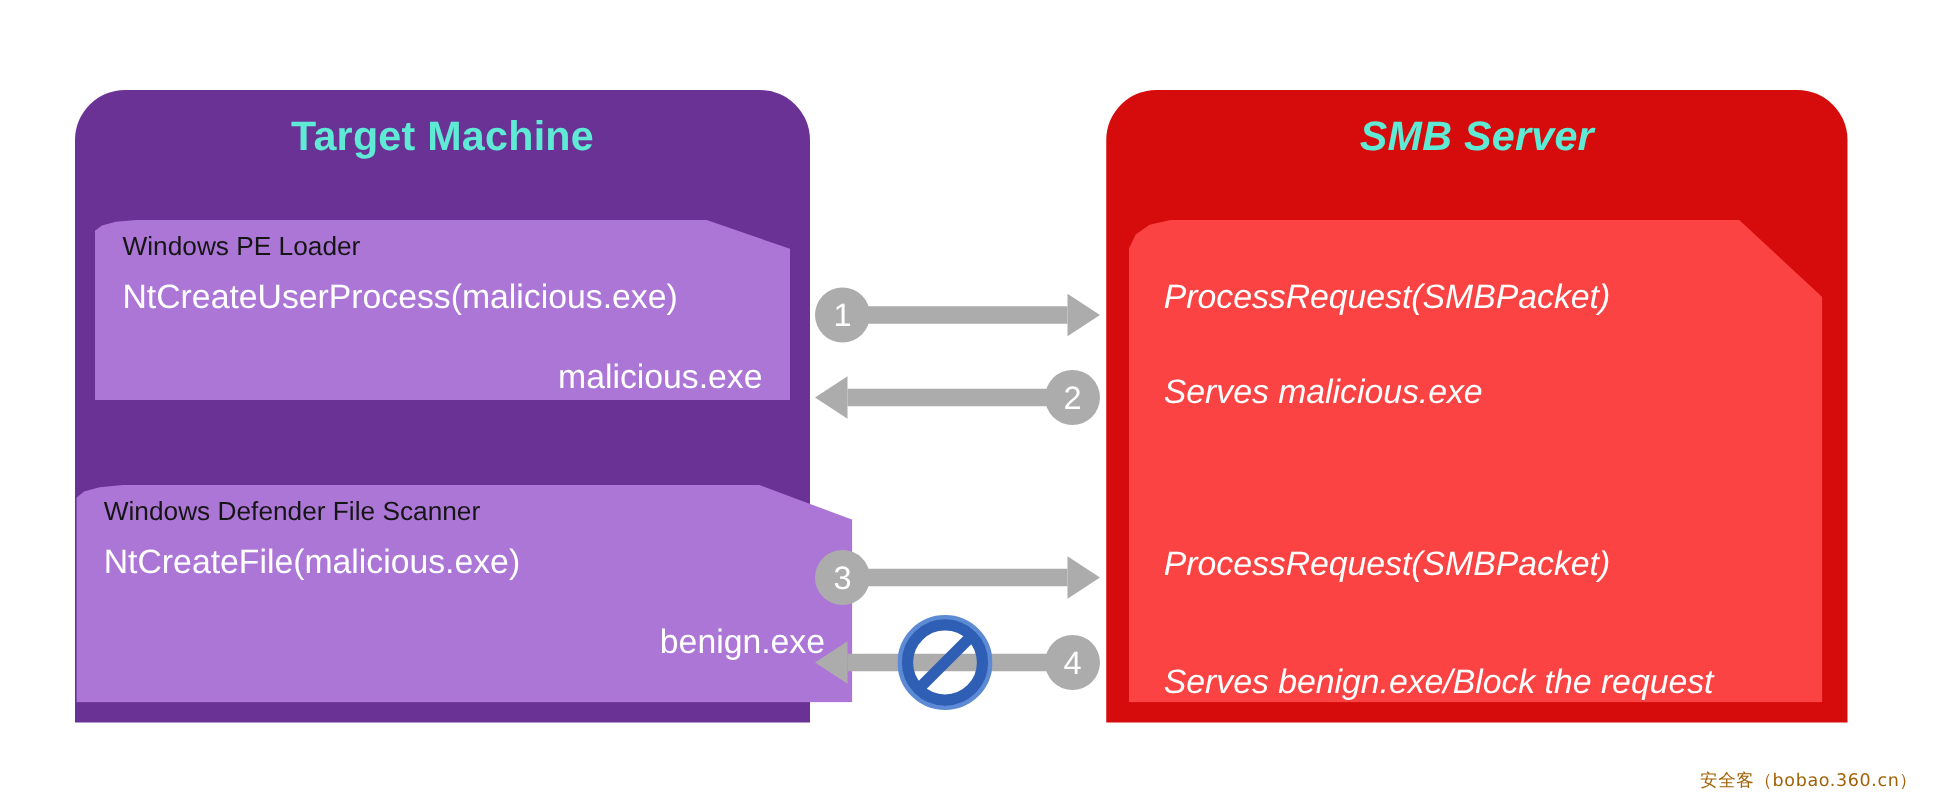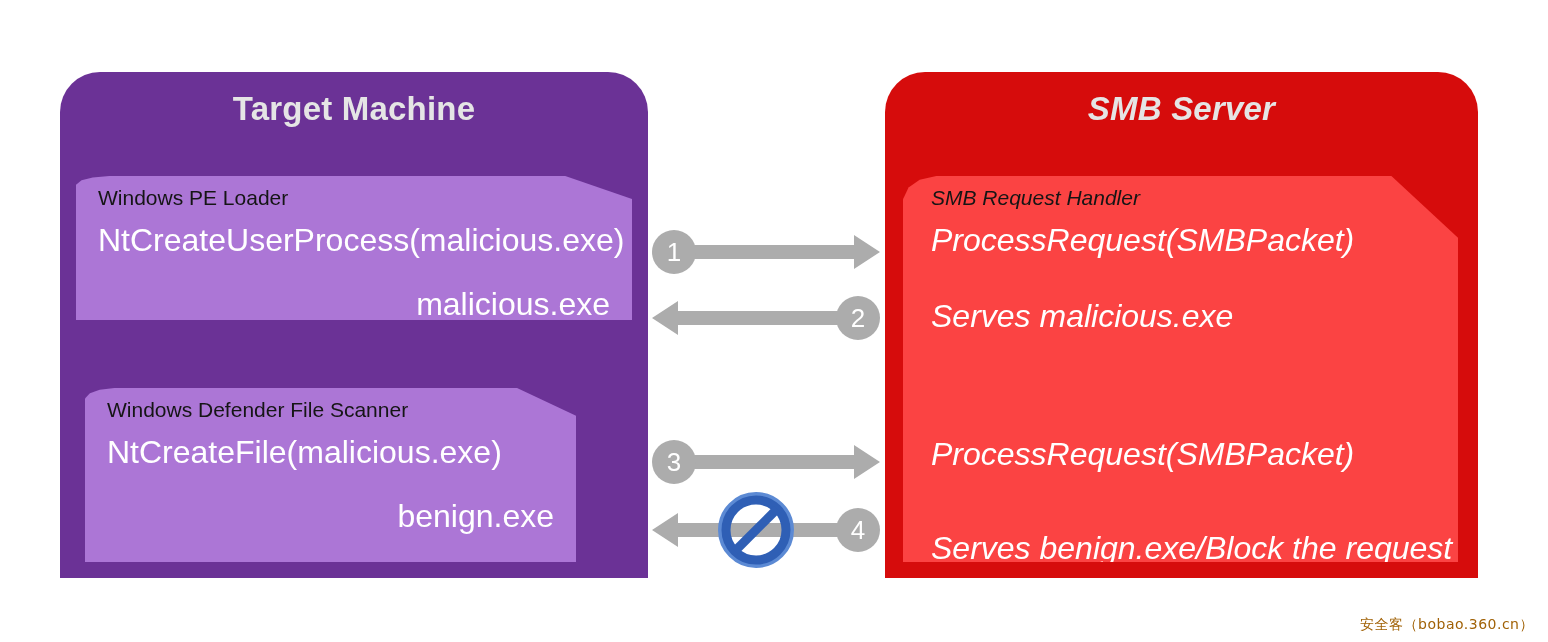--- a/index.html
+++ b/index.html
@@ -39,21 +39,21 @@
     background: #D60C0C;
     border-radius: 40px 40px 0 0;
     font-style: italic;
   }
   .outer-title {
     position: absolute;
     left: 0;
     right: 0;
     top: 18px;
     text-align: center;
-    color: #e5e5e5;
+    color: #5eead4;
     font-size: 33px;
     font-weight: bold;
     letter-spacing: 0.2px;
   }
 
   
   .inner-panel {
     position: absolute;
     box-sizing: border-box;
     -webkit-clip-path: polygon(0% 6%, 1% 3%, 3% 1%, 6% 0%, 88% 0%, 100% 16%, 100% 100%, 0% 100%);
@@ -62,23 +62,23 @@
   .inner-panel.purple { background: #AC76D6; }
   .inner-panel.red    { background: #FB4343; }
 
   #pe-loader-panel {
     left: 16px;
     top: 104px;
     width: 556px;
     height: 144px;
   }
   #defender-panel {
-    left: 25px;
+    left: 1px;
     top: 316px;
-    width: 491px;
+    width: 621px;
     height: 174px;
   }
   #smb-handler-panel {
     left: 18px;
     top: 104px;
     width: 555px;
     height: 386px;
   }
 
   .panel-header {
@@ -88,21 +88,21 @@
     color: #151515;
     font-size: 21px;
     font-weight: normal;
     white-space: nowrap;
   }
   #smb-handler-panel .panel-header { left: 28px; top: 10px; }
 
   .panel-line {
     position: absolute;
     color: #ffffff;
-    font-size: 32px;
+    font-size: 27px;
     white-space: nowrap;
   }
 
   
   #pe-line-1      { left: 22px;  top: 46px; }
   #pe-line-2      { right: 22px; top: 110px; }
   #def-line-1     { left: 22px;  top: 46px; }
   #def-line-2     { right: 22px; top: 110px; }
 
   
@@ -215,21 +215,20 @@
       <div class="panel-header">Windows Defender File Scanner</div>
       <div class="panel-line" id="def-line-1">NtCreateFile(malicious.exe)</div>
       <div class="panel-line" id="def-line-2">benign.exe</div>
     </div>
   </div>
 
   <div class="outer-box" id="smb-server-box">
     <div class="outer-title">SMB Server</div>
 
     <div class="inner-panel red" id="smb-handler-panel">
-      <div class="panel-header">SMB Request Handler</div>
       <div class="panel-line" id="smb-line-1">ProcessRequest(SMBPacket)</div>
       <div class="panel-line" id="smb-line-2">Serves malicious.exe</div>
       <div class="panel-line" id="smb-line-3">ProcessRequest(SMBPacket)</div>
       <div class="panel-line" id="smb-line-4">Serves benign.exe/Block the request</div>
     </div>
   </div>
 
   <div class="arrow-row" id="arrow-1">
     <div class="arrow-shaft"></div>
     <div class="arrow-head right"></div>

